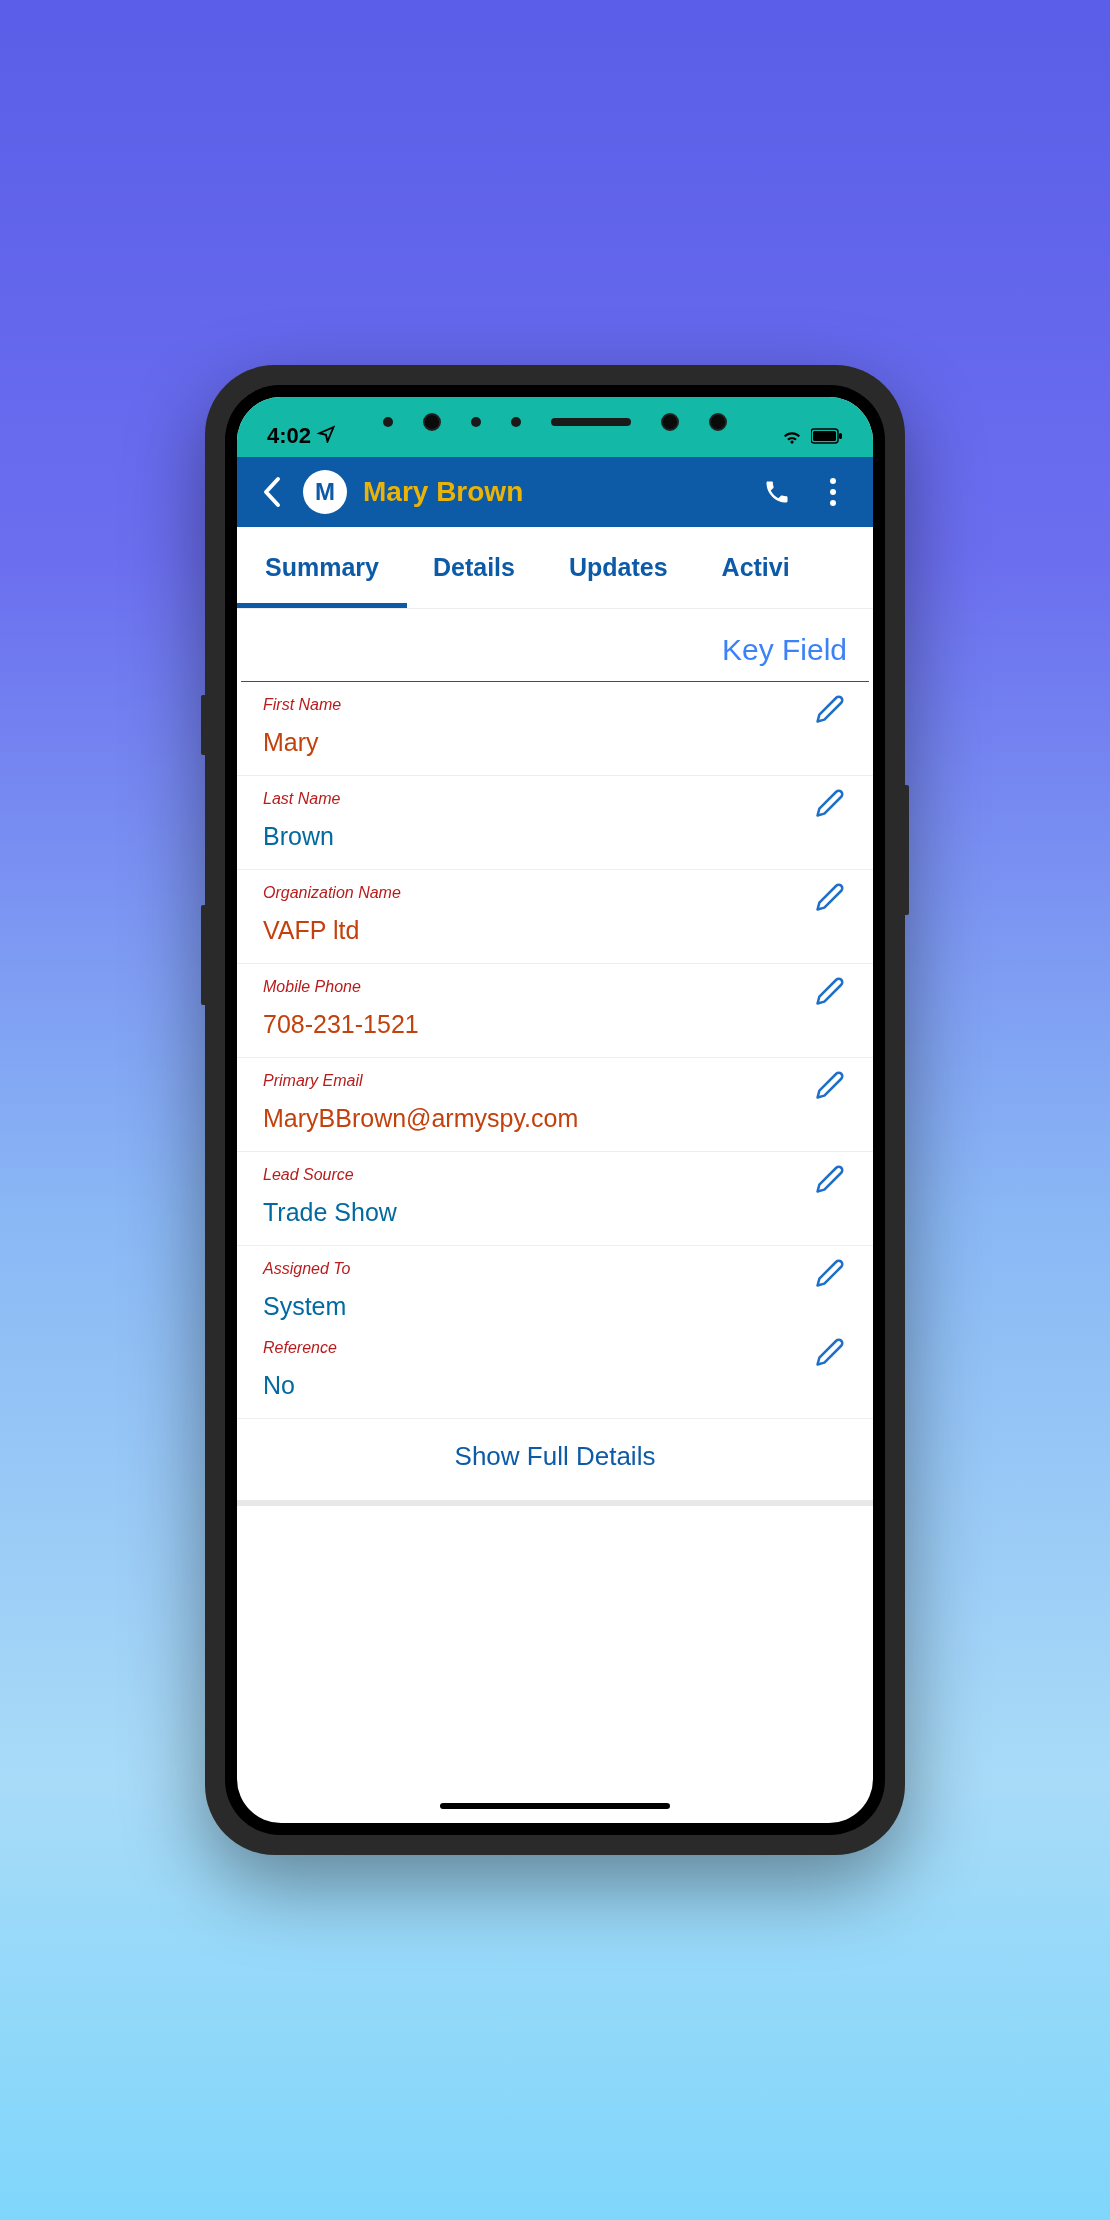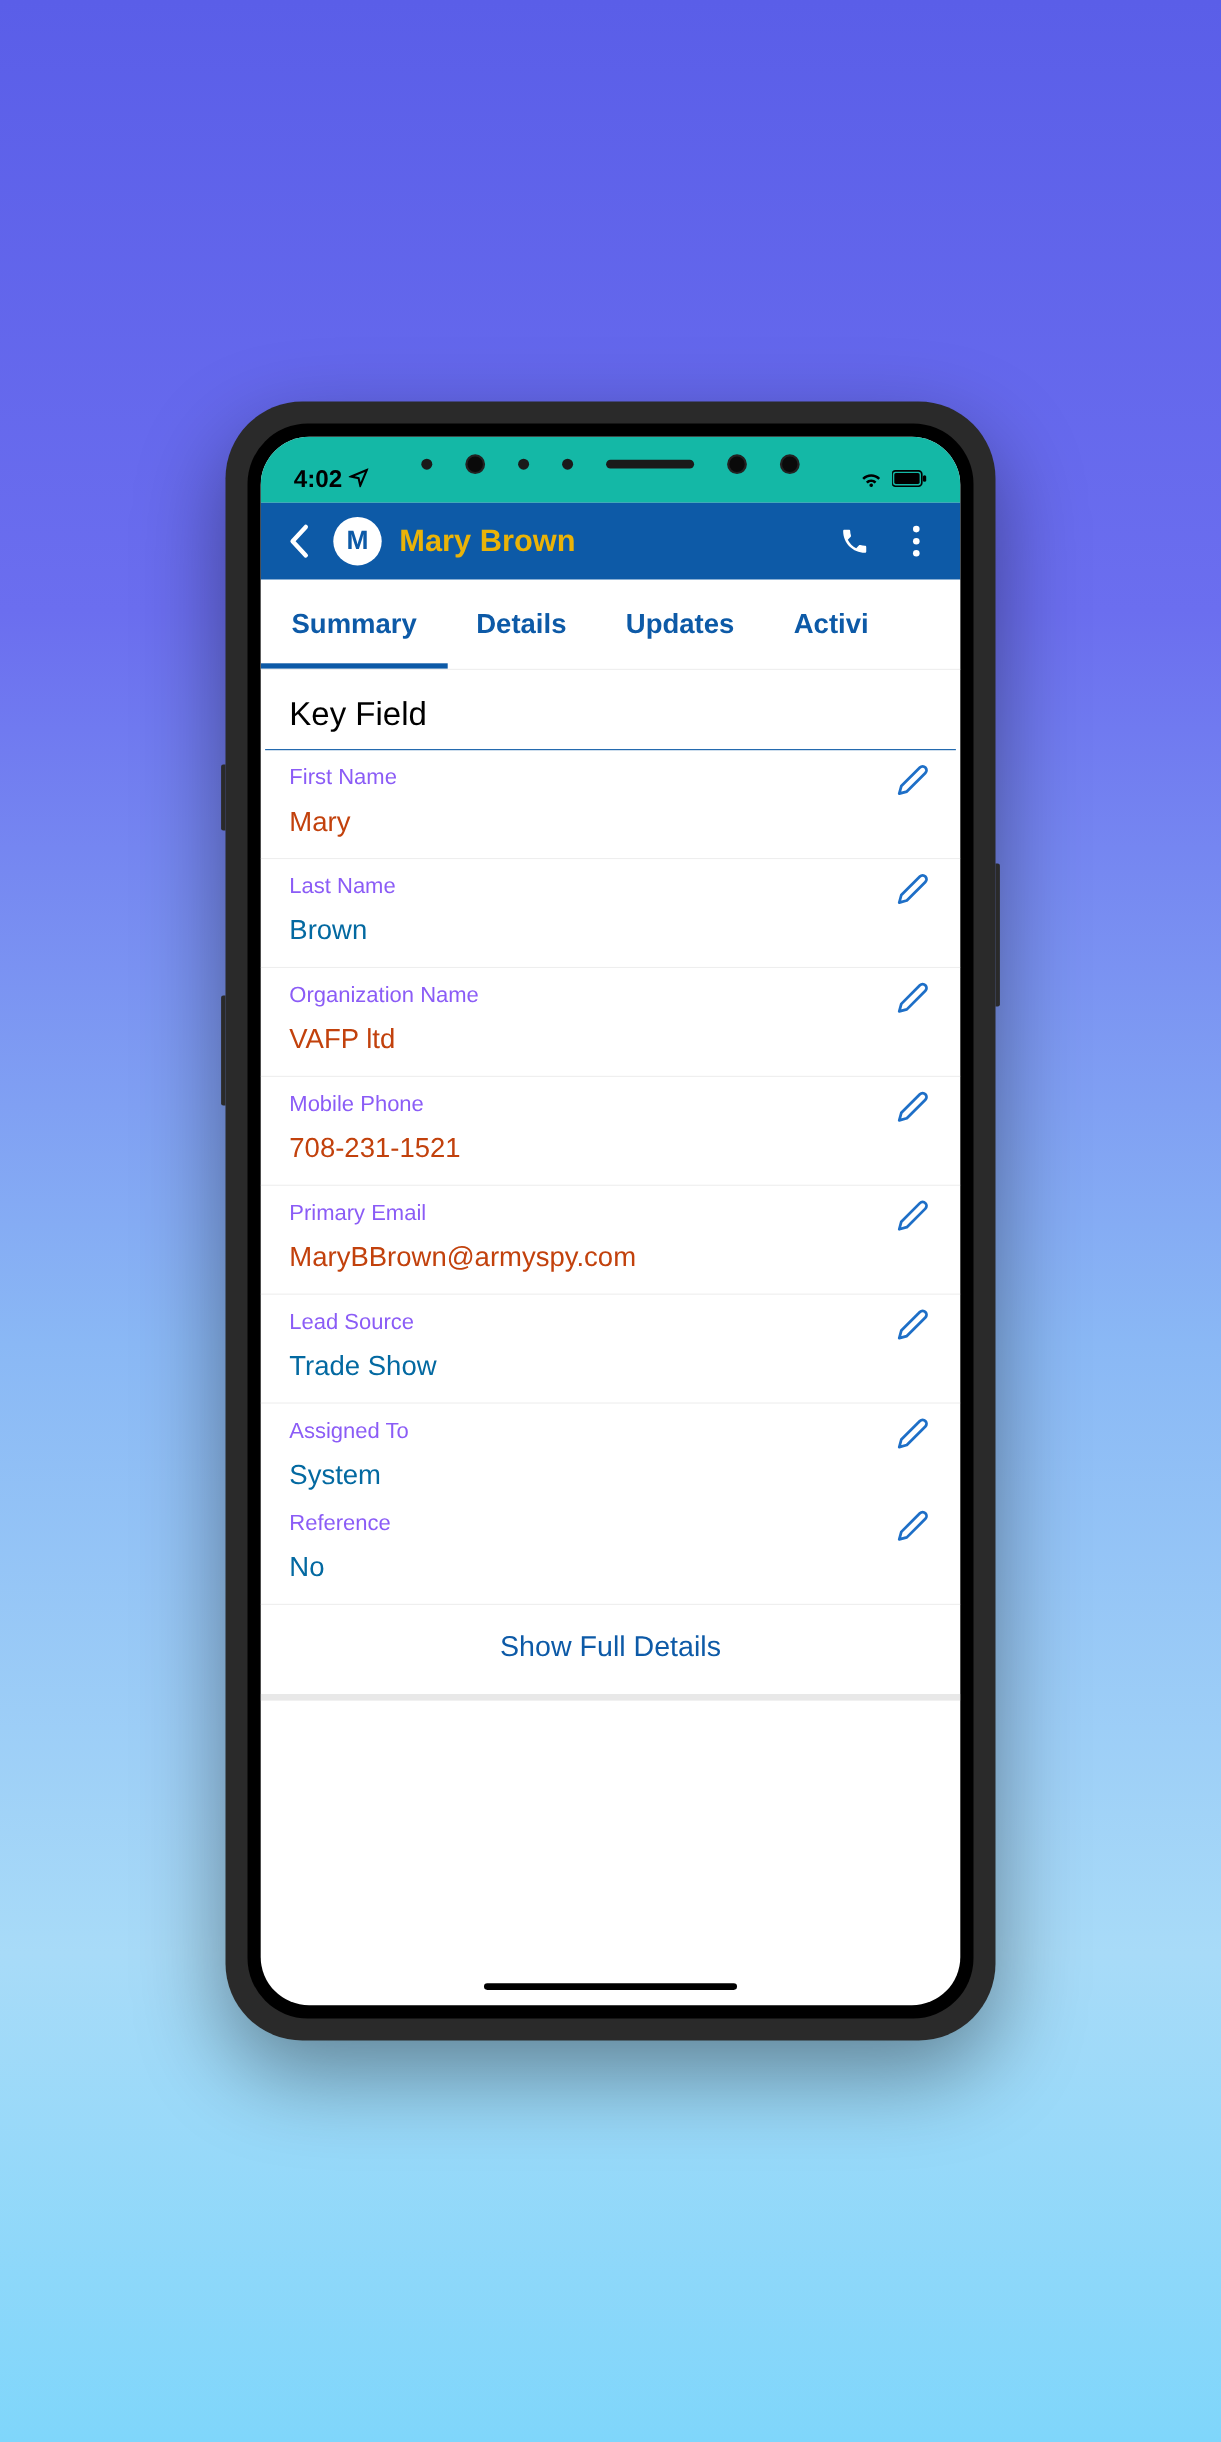--- a/index.html
+++ b/index.html
@@ -160,37 +160,39 @@
       position: absolute;
       left: -10px;
       right: -10px;
       bottom: 0;
       height: 5px;
       background: #0d5aa7;
     }
     .section-title {
       padding: 24px 22px 14px 22px;
       font-size: 30px;
-      color: #000000;
+      color: #3b82f6;
       border-bottom: 1px solid #0d5aa7;
       margin: 0 4px;
+      text-align: right;
     }
     .fields {
       display: flex;
       flex-direction: column;
     }
     .field-row {
       padding: 14px 26px 18px 26px;
       border-bottom: 1px solid #eee;
       position: relative;
     }
     .field-label {
-      font-size: 20px;
-      color: #8b5cf6;
+      font-size: 16px;
+      color: #b91c1c;
       margin-bottom: 14px;
+      font-style: italic;
     }
     .field-value {
       font-size: 25px;
       color: #0369a1;
     }
     .field-value.link {
       color: #c2410c;
     }
     .edit-icon {
       position: absolute;

